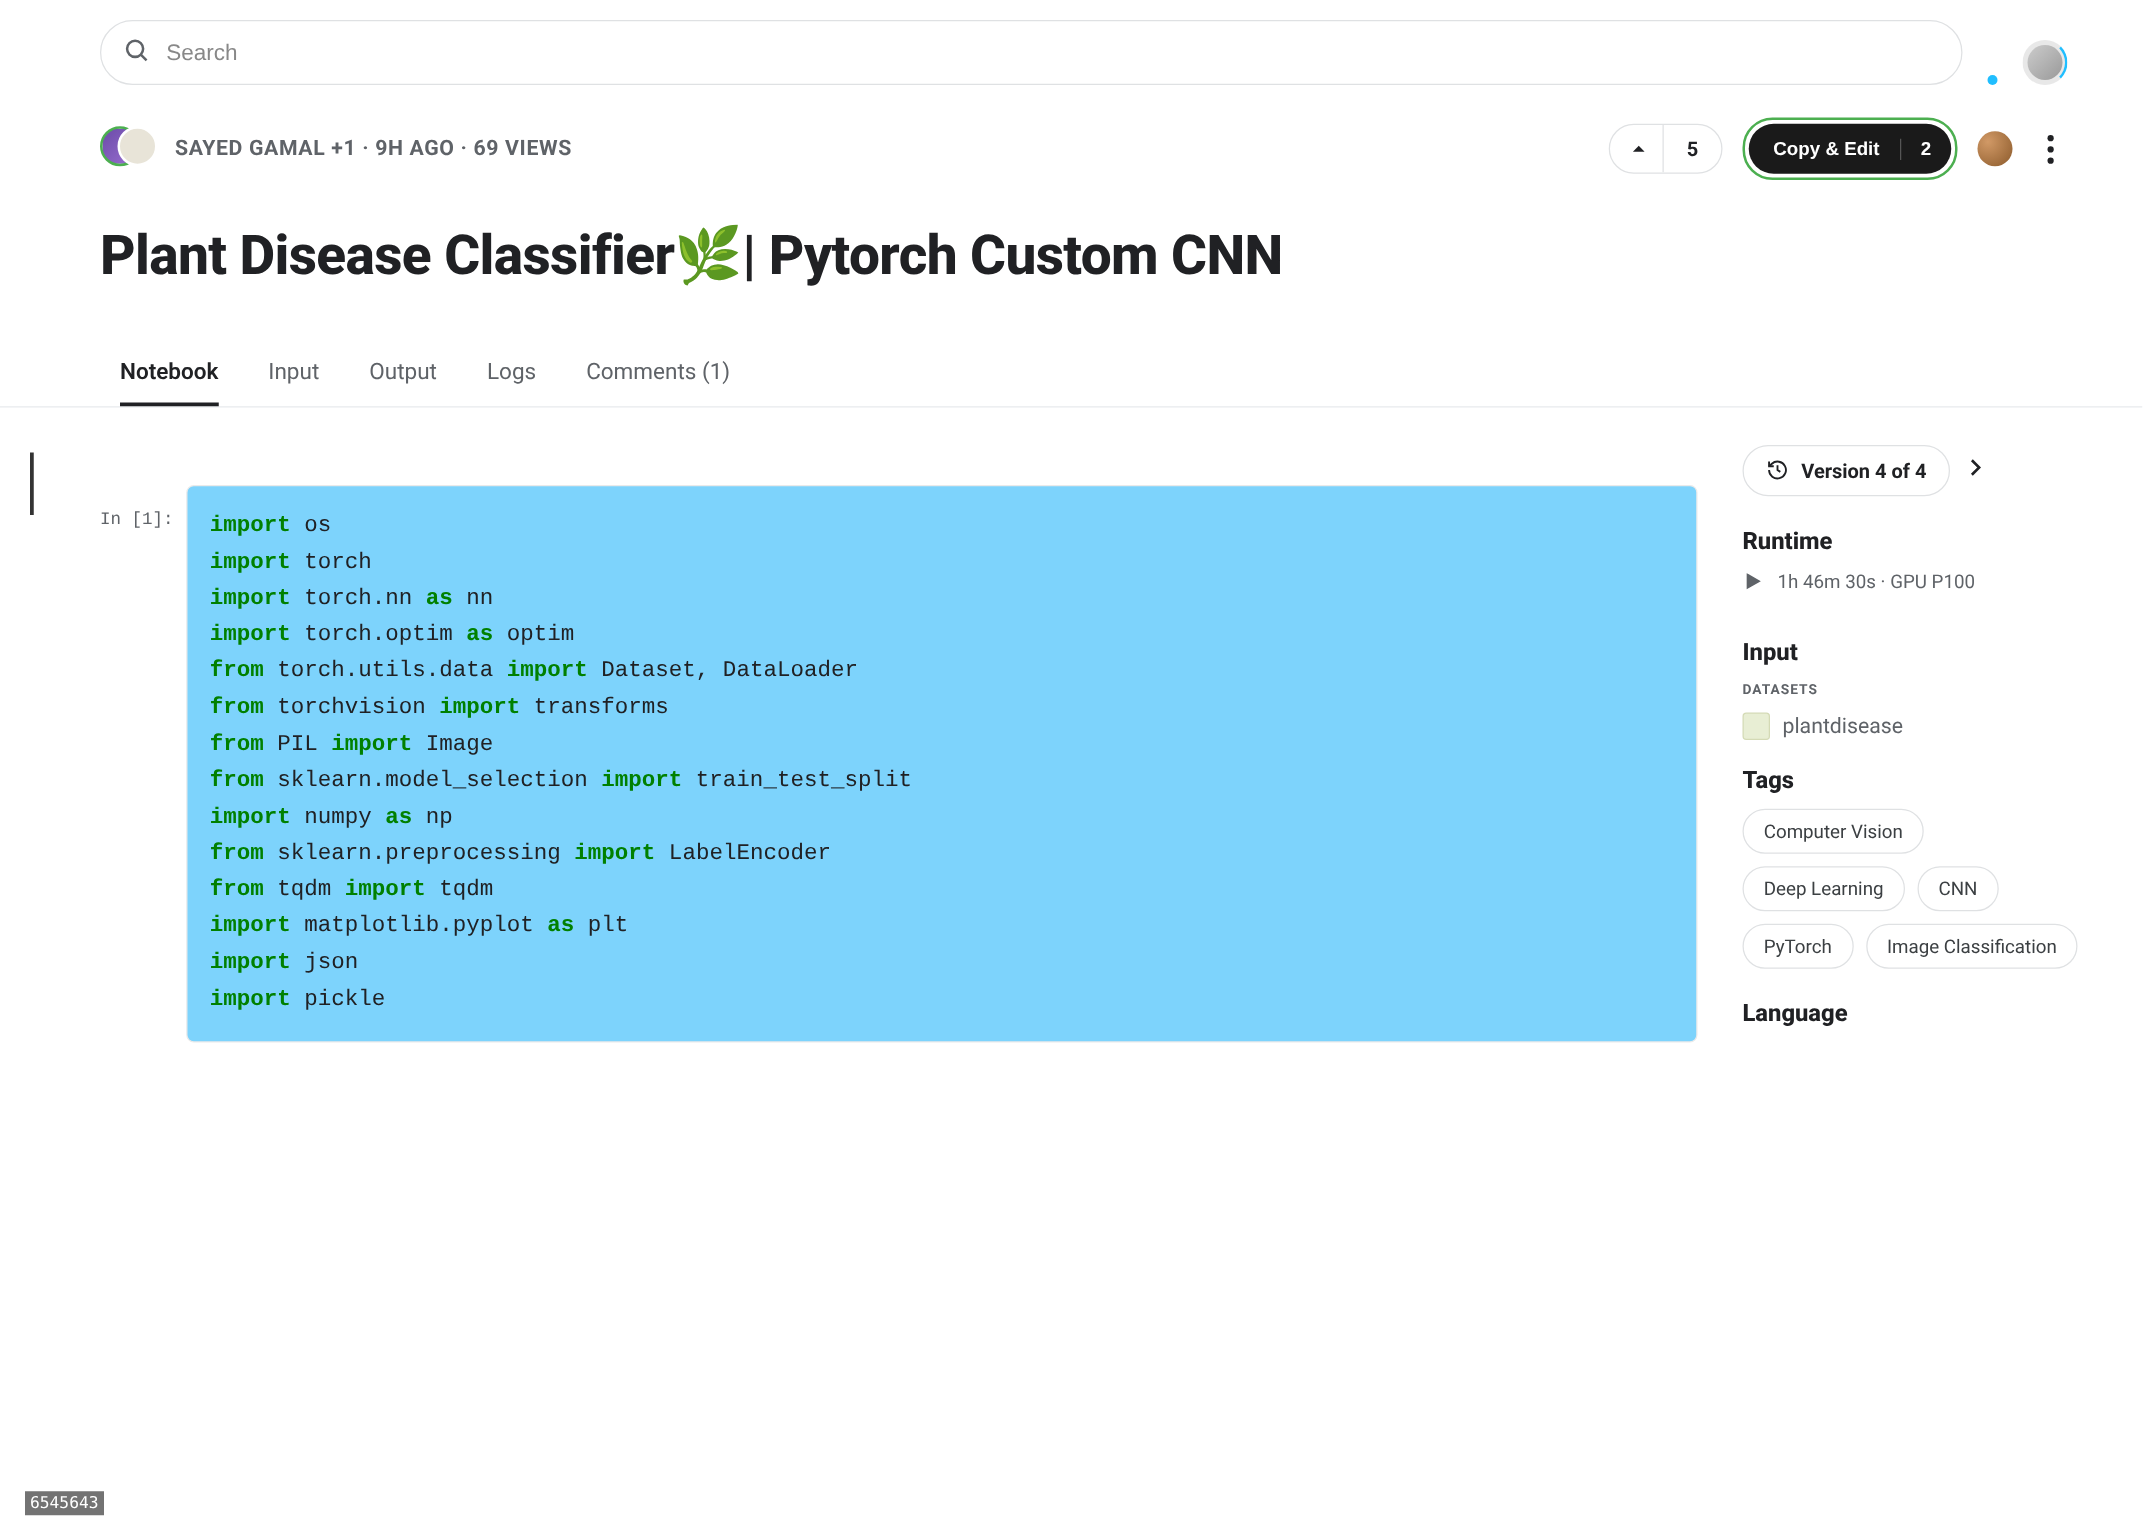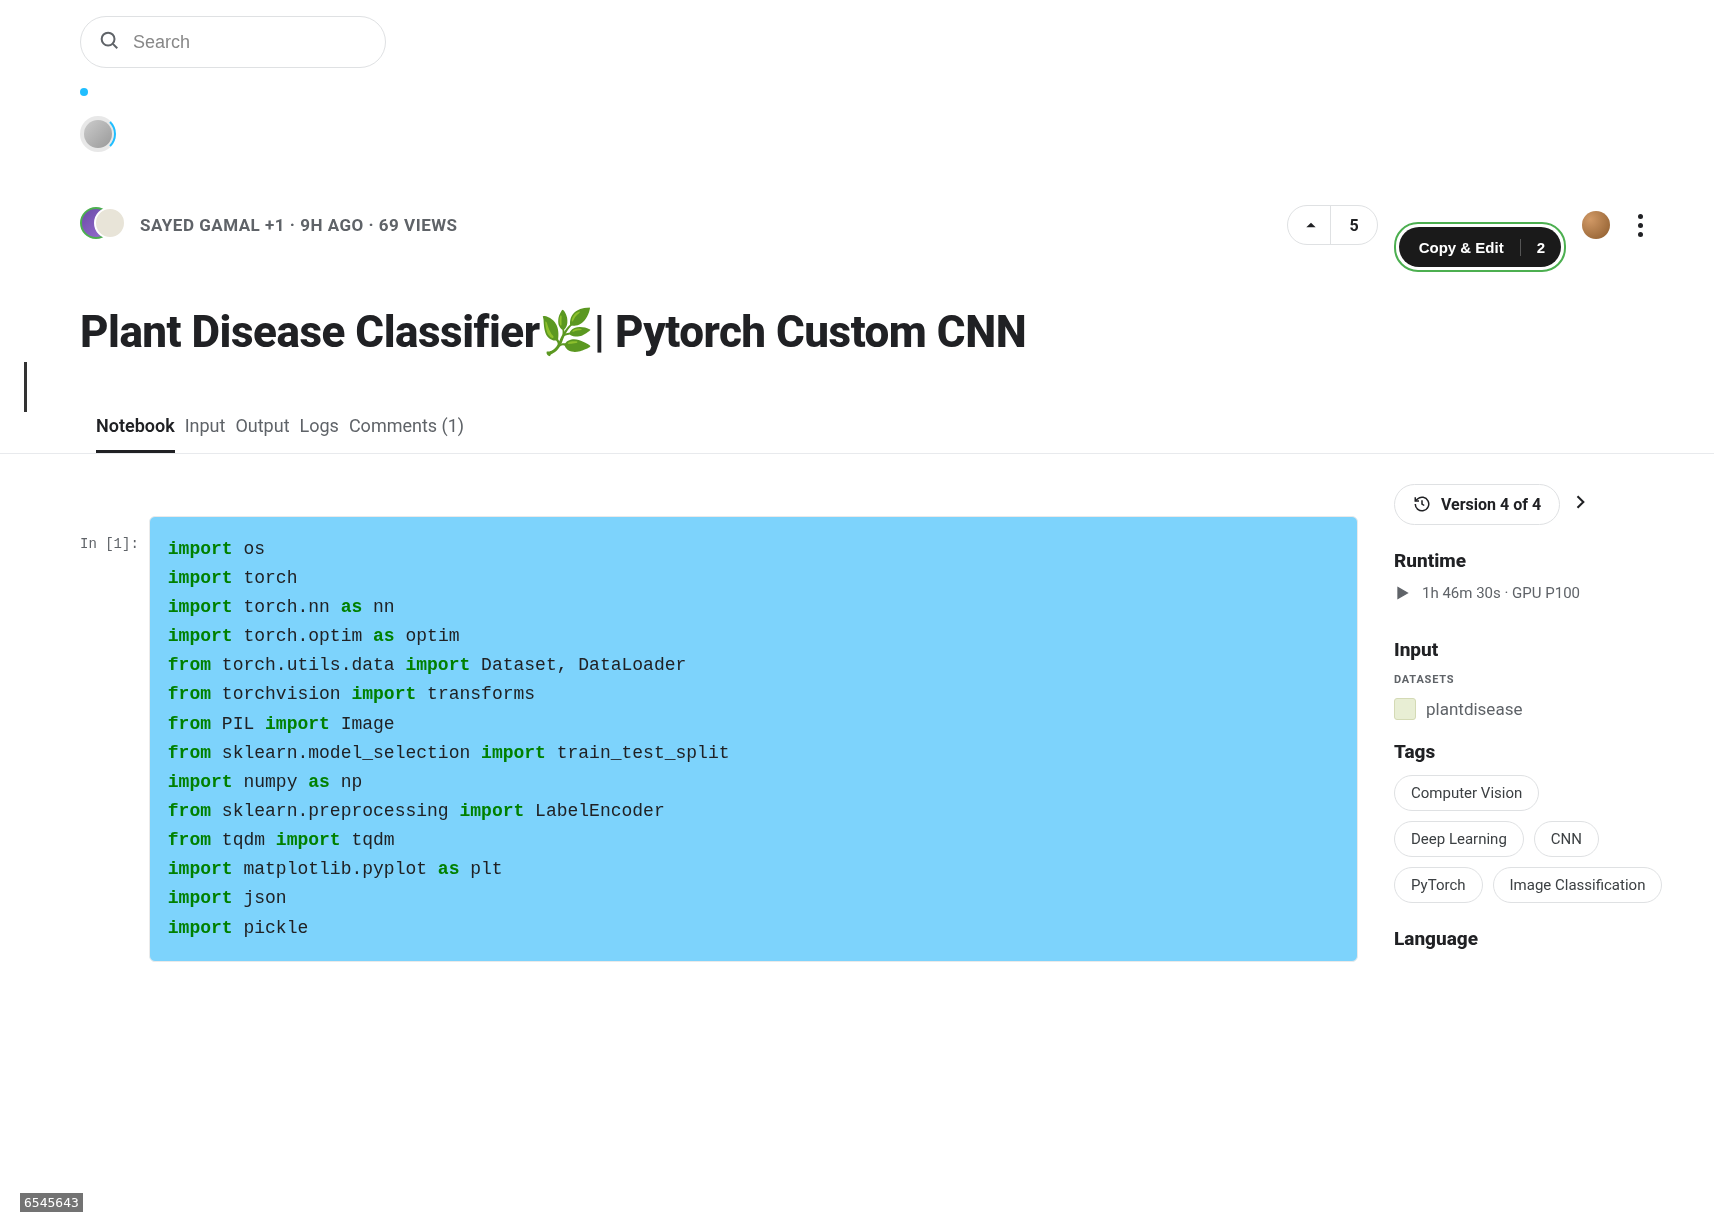--- a/index.html
+++ b/index.html
@@ -1,48 +1,48 @@
 <!DOCTYPE html>
 <html><head>
   <meta charset="utf-8">
   <style>
     * { margin: 0; padding: 0; box-sizing: border-box; }
     body { font-family: -apple-system, BlinkMacSystemFont, "Segoe UI", Roboto, Helvetica, Arial, sans-serif; background: #fff; color: #202124; }
     
-    .top-bar { display: flex; align-items: flex-start; padding: 16px 60px 16px 80px; gap: 20px; flex-direction: column; }
+    .top-bar { display: flex; align-items: flex-end; padding: 16px 60px 16px 80px; gap: 20px; }
     .search-wrapper { flex: 1; position: relative; }
     .search-input { width: 100%; height: 52px; border: 1px solid #dfe1e3; border-radius: 30px; padding: 0 20px 0 52px; font-size: 18px; color: #5f6368; outline: none; }
     .search-input::placeholder { color: #888; }
     .search-icon-wrap { position: absolute; left: 18px; top: 50%; transform: translateY(-50%); color: #5f6368; }
     .notif-dot { width: 8px; height: 8px; background: #20beff; border-radius: 50%; }
     .avatar-top { width: 36px; height: 36px; border-radius: 50%; border: 2px solid #20beff; border-top-color: transparent; border-right-color:#20beff; border-left-color: transparent; border-bottom-color: transparent; display: flex; align-items: center; justify-content: center; background: #e8e8e8; overflow: hidden; }
     .avatar-top-inner { width: 28px; height: 28px; border-radius: 50%; background: linear-gradient(135deg, #ccc 0%, #999 100%); position: relative; }
     
     .meta-row { display: flex; align-items: center; padding: 10px 60px 10px 80px; gap: 16px; }
     .authors-avatars { display: flex; position: relative; width: 44px; height: 36px; }
     .author-av { width: 32px; height: 32px; border-radius: 50%; border: 2px solid #fff; position: absolute; }
     .author-av.a1 { background: linear-gradient(135deg, #6b4ba8, #9a6fd1); left: 0; border-color: #4caf50; }
     .author-av.a2 { background: #e8e4d8; left: 14px; }
     .meta-text { font-size: 17px; font-weight: 700; letter-spacing: 0.5px; color: #5f6368; }
     .meta-spacer { flex: 1; }
     .upvote-box { display: flex; align-items: center; border: 1px solid #dfe1e3; border-radius: 22px; height: 40px; overflow: hidden; }
     .upvote-arrow { padding: 0 12px 0 16px; height: 100%; display: flex; align-items: center; color: #202124; border-right: 1px solid #dfe1e3; cursor: pointer; }
     .upvote-count { padding: 0 18px; font-size: 16px; font-weight: 700; }
-    .copy-edit-wrap { border: 2px solid #4caf50; border-radius: 24px; padding: 3px; display: flex; align-items: center; margin-top: 44px; }
+    .copy-edit-wrap { border: 2px solid #4caf50; border-radius: 24px; padding: 3px; display: flex; align-items: center; }
     .copy-edit-btn { background: #1a1a1a; color: #fff; border: none; border-radius: 22px; height: 40px; display: flex; align-items: center; cursor: pointer; }
     .copy-edit-label { padding: 0 16px 0 20px; font-size: 15px; font-weight: 700; border-right: 1px solid #555; }
     .copy-edit-count { padding: 0 16px; font-size: 15px; font-weight: 700; }
     .bronze-circle { width: 28px; height: 28px; border-radius: 50%; background: radial-gradient(circle at 30% 30%, #d19966, #8b5a2b); }
     .more-menu { width: 28px; display: flex; flex-direction: column; align-items: center; gap: 4px; cursor: pointer; }
     .more-menu span { width: 5px; height: 5px; background: #202124; border-radius: 50%; }
     
     .title-section { padding: 24px 60px 10px 80px; }
     .page-title { font-size: 44px; font-weight: 800; letter-spacing: -0.5px; line-height: 1.2; }
     
-    .tabs-row { display: flex; gap: 10px; padding: 36px 60px 0 96px; border-bottom: 1px solid #e8eaed; }
+    .tabs-row { display: flex; gap: 40px; padding: 36px 60px 0 96px; border-bottom: 1px solid #e8eaed; }
     .tab { padding: 10px 0 14px; font-size: 18px; color: #5f6368; cursor: pointer; border-bottom: 3px solid transparent; }
     .tab.active { color: #202124; font-weight: 600; border-bottom-color: #202124; }
     
     .content-area { display: flex; padding: 30px 40px 30px 80px; gap: 36px; align-items: flex-end; }
     .notebook-col { flex: 1; display: flex; gap: 10px; align-items: flex-start; }
     .cell-prompt { font-family: "SFMono-Regular", Consolas, "Liberation Mono", Menlo, monospace; font-size: 14px; color: #5f6368; padding-top: 20px; white-space: nowrap; }
     .code-cell { flex: 1; background: #7dd3fc; border: 1px solid #eaeaea; border-radius: 6px; padding: 18px 18px; font-family: "SFMono-Regular", Consolas, "Liberation Mono", Menlo, monospace; font-size: 18px; line-height: 1.62; }
     .k { color: #008000; font-weight: 700; }
     
     .sidebar { width: 280px; flex-shrink: 0; }

